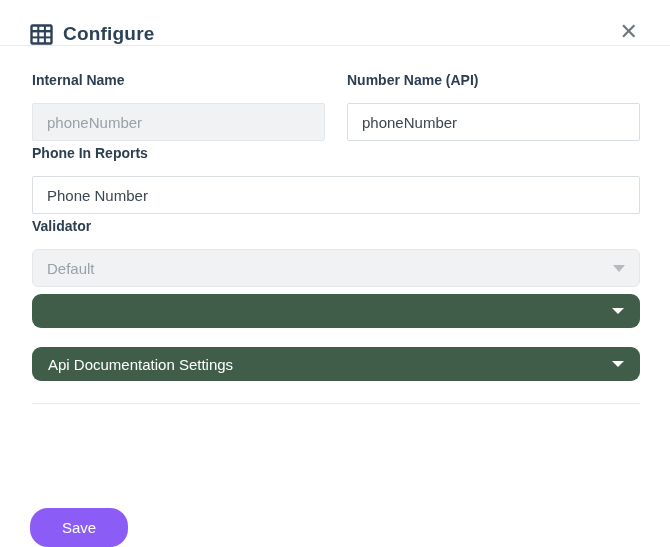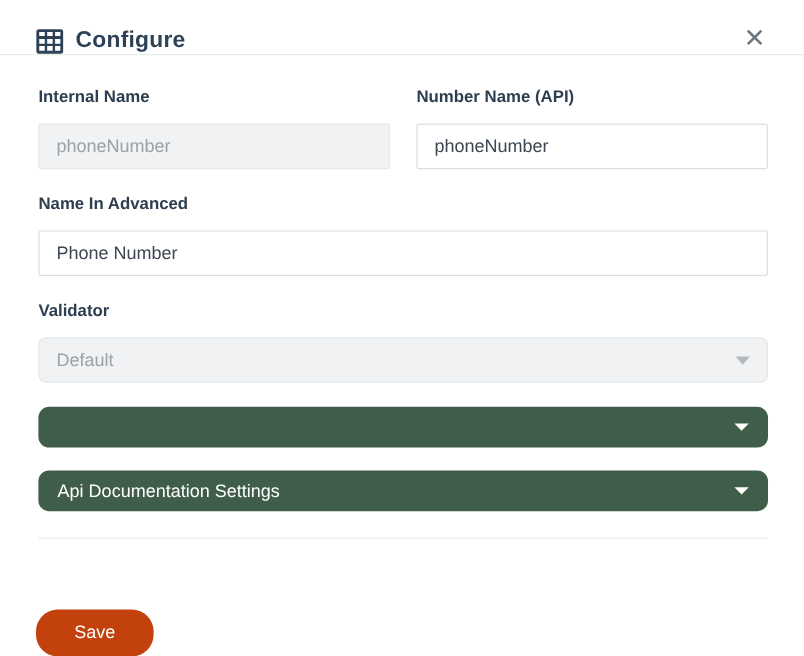--- a/index.html
+++ b/index.html
@@ -26,21 +26,21 @@
     margin-left: auto;
     background: none; border: none; cursor: pointer;
     font-size: 22px; line-height: 1; color: #6f767d;
     padding: 2px 4px;
     font-family: "Liberation Sans", sans-serif;
   }
 
   
   .modal-body { padding: 26px 30px 0 32px; flex: 1; }
   .row-2col { display: grid; grid-template-columns: 1fr 1fr; column-gap: 22px; }
-  .field { margin-bottom: 20px; }
+  .field { margin-bottom: 4px; }
   .field-label {
     display: block;
     font-size: 14px; font-weight: bold; color: #2d3e50;
     margin-bottom: 15px;
   }
   .text-input {
     width: 100%; height: 38px;
     border: 1px solid #d9dee3; border-radius: 2px;
     background: #ffffff;
     padding: 0 14px;
@@ -90,21 +90,21 @@
     border-top: 6px solid #ffffff;
   }
 
   
   .footer-divider { border: none; border-top: 1px solid #e7eceb; margin: 22px 0 0 0; }
   .modal-footer {
     display: flex; align-items: center; justify-content: space-between;
     padding: 24px 30px 0 30px;
   }
   .save-btn {
-    background: #c2410c; color: #ffffff;
+    background: #8b5cf6; color: #ffffff;
     border: none; border-radius: 18px;
     width: 98px; height: 39px;
     font-size: 15px; cursor: pointer;
     font-family: "Liberation Sans", sans-serif;
   }
   .cancel-btn {
     background: #ffffff; color: #2c3a3e;
     border: 1px solid #42564c; border-radius: 10px;
     width: 122px; height: 40px;
     font-size: 15px; cursor: pointer;
@@ -137,21 +137,21 @@
         <label class="field-label">Internal Name</label>
         <input class="text-input disabled" type="text" disabled="" value="phoneNumber" style="">
       </div>
       <div class="field">
         <label class="field-label">Number Name (API)</label>
         <input class="text-input" type="text" value="phoneNumber" style="">
       </div>
     </div>
 
     <div class="field">
-      <label class="field-label">Name In Advanced</label>
+      <label class="field-label">Phone In Reports</label>
       <input class="text-input" type="text" value="Phone Number" style="">
     </div>
 
     <div class="field">
       <label class="field-label">Validator</label>
       <div class="select-box">
         <span>Default</span>
         <span class="select-caret"></span>
       </div>
     </div>

